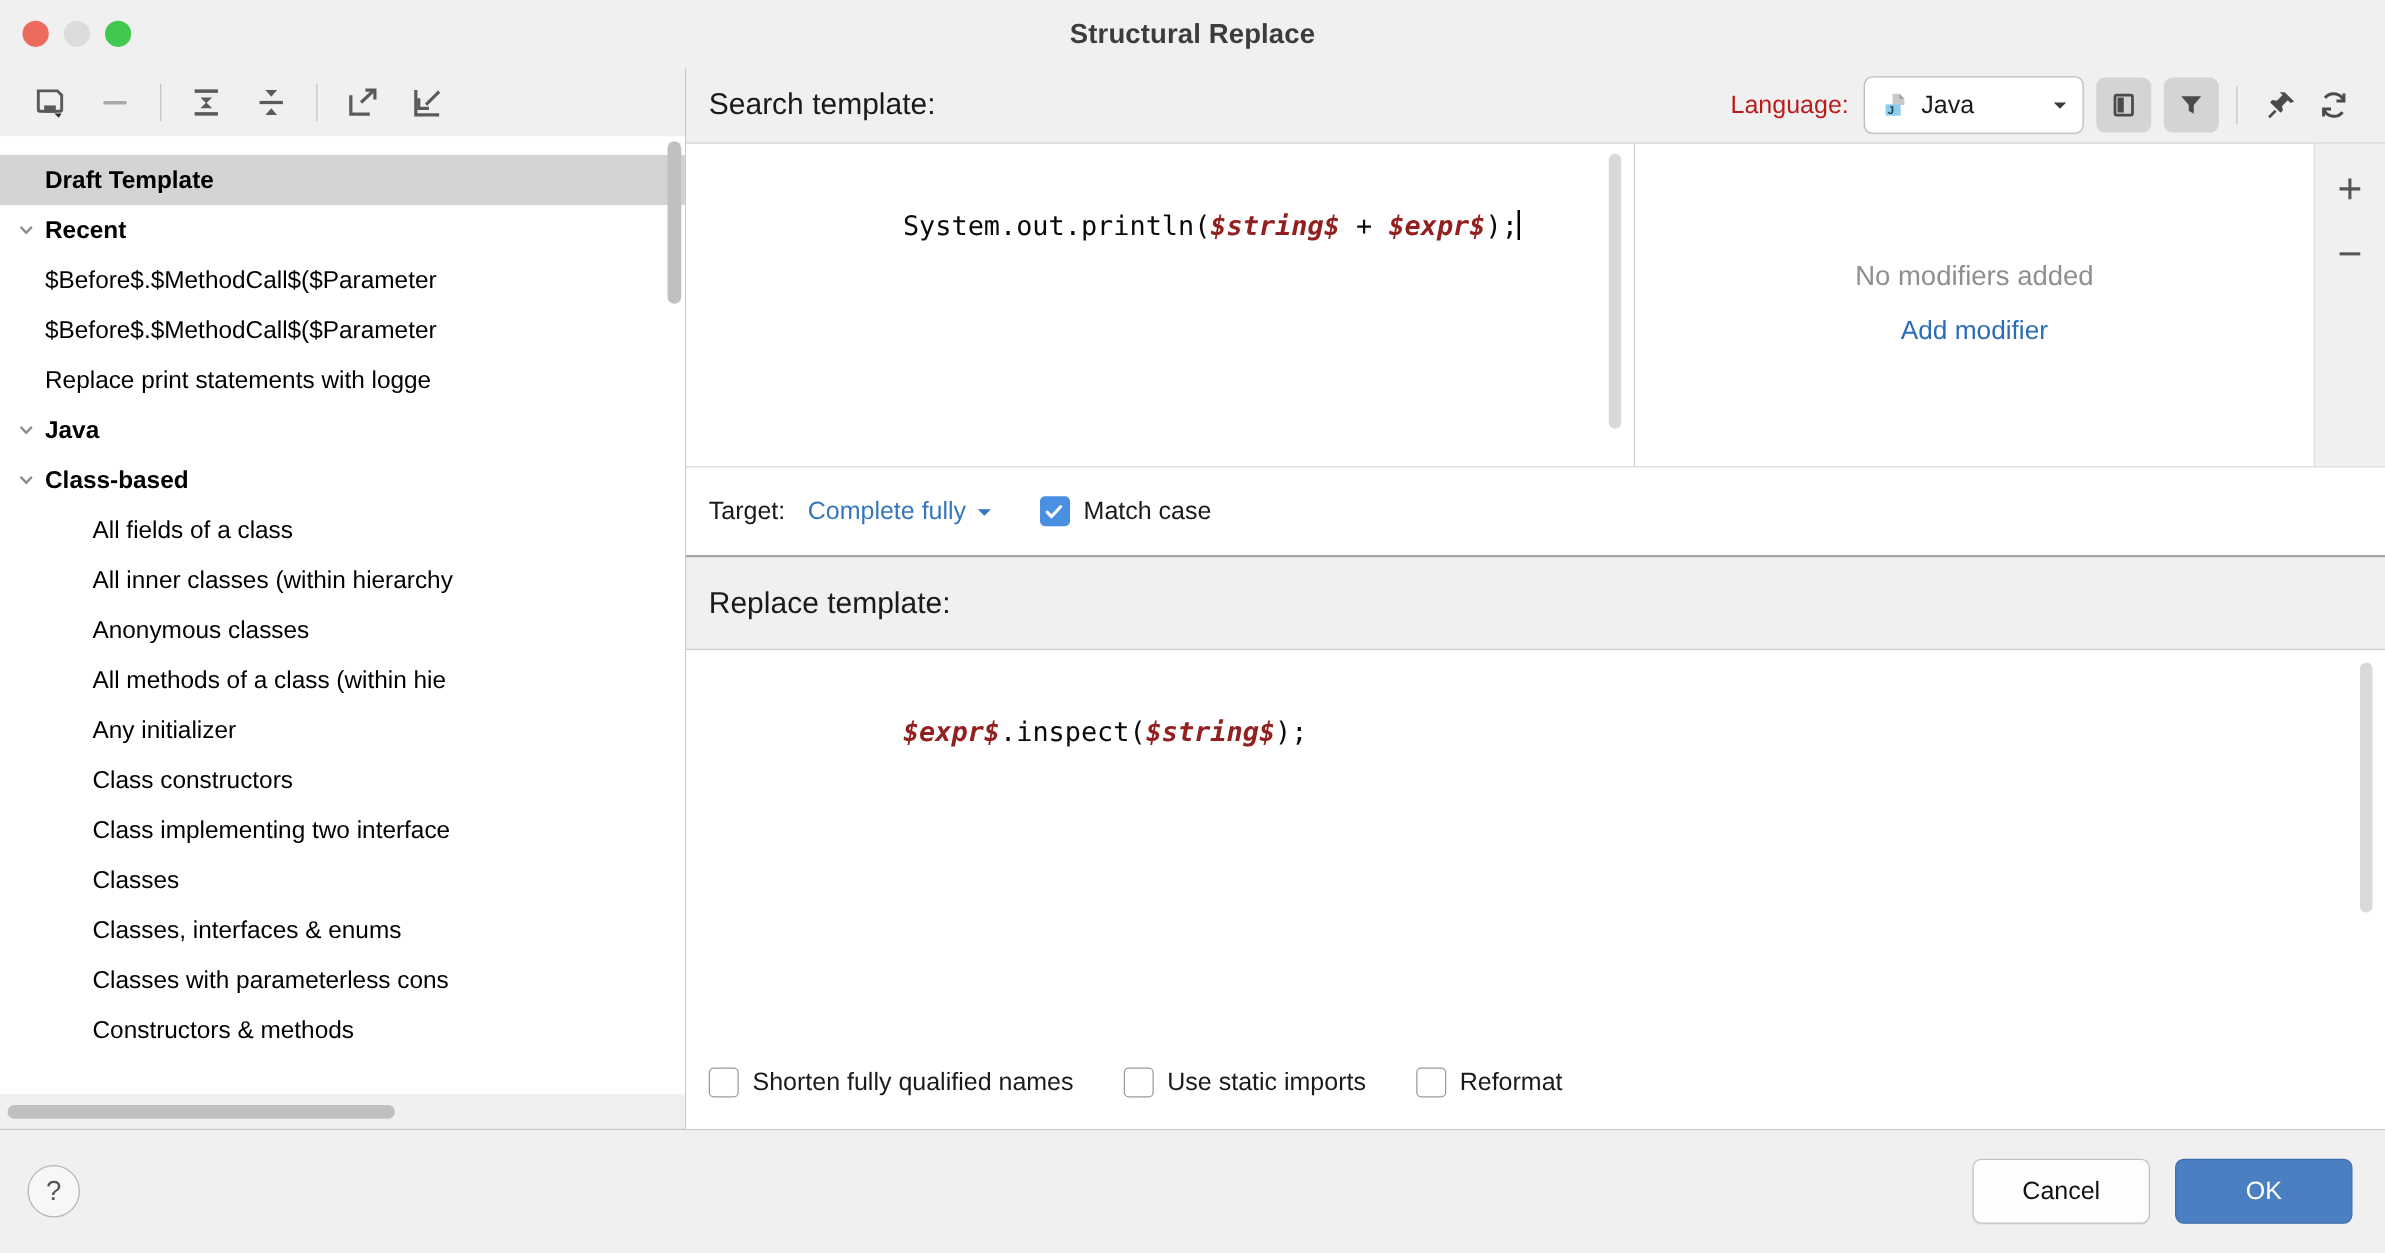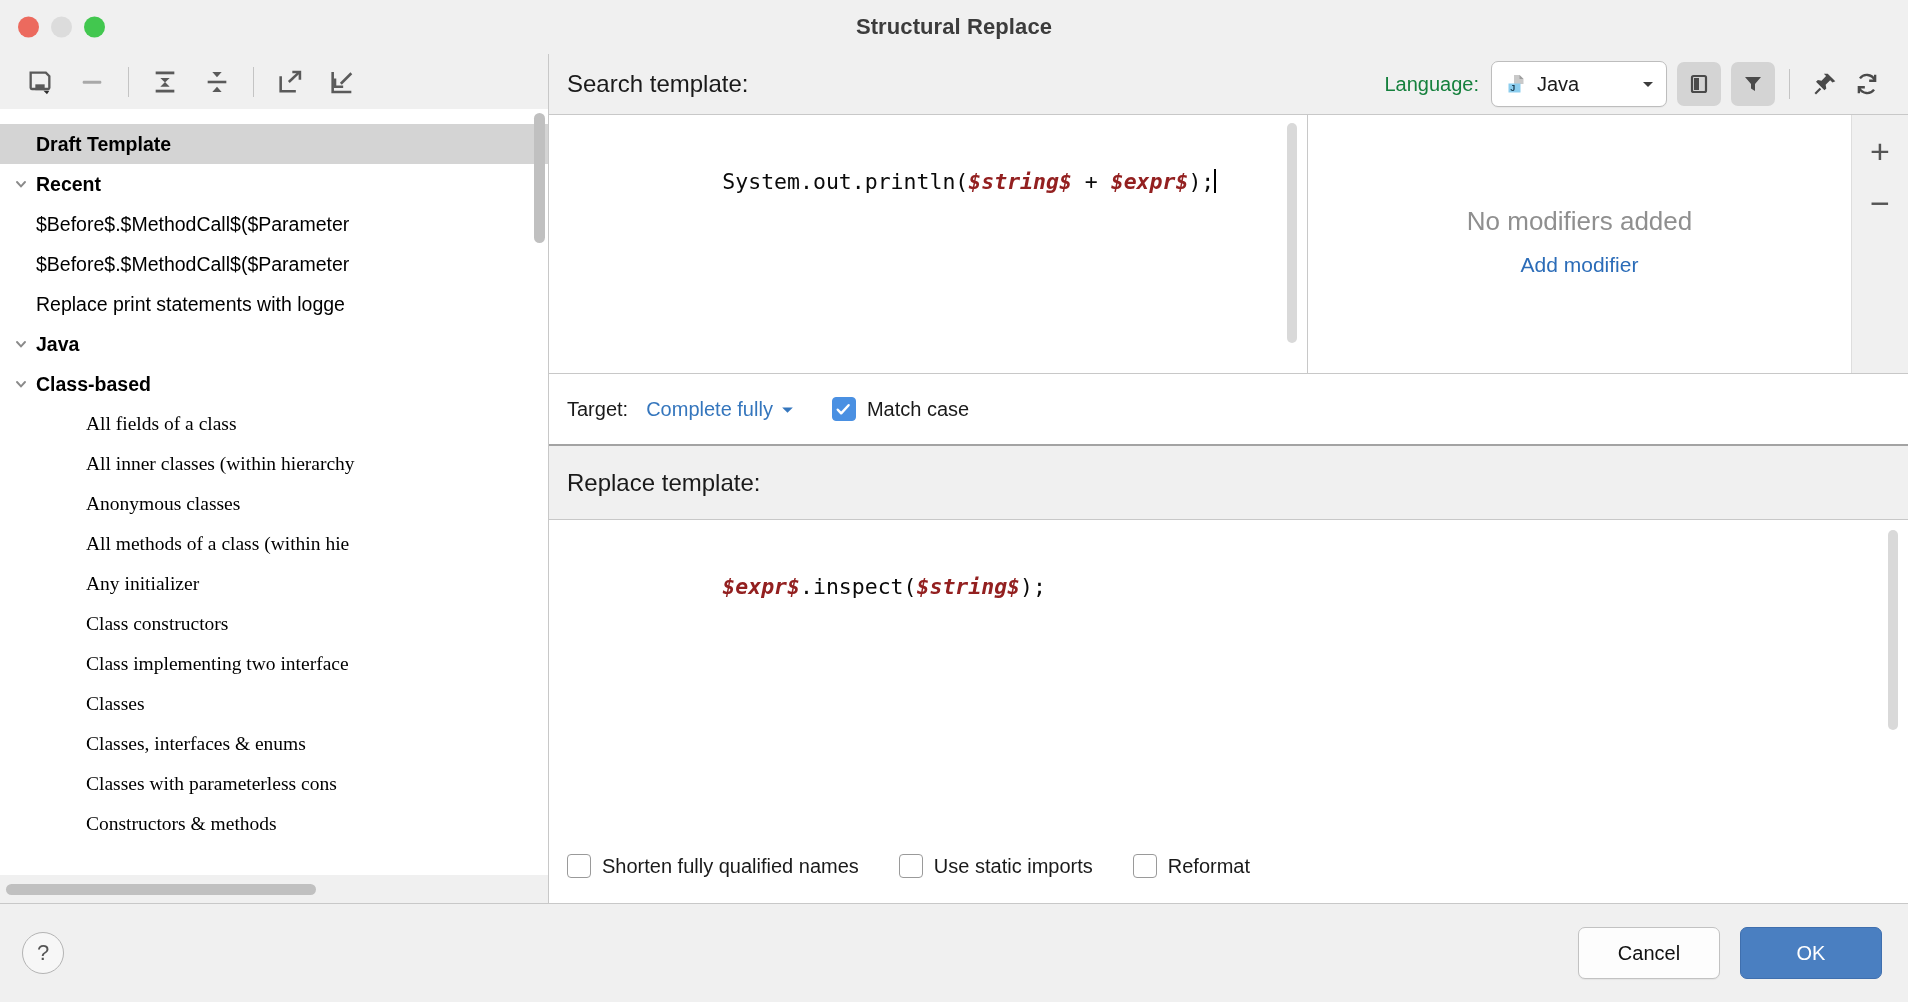--- a/index.html
+++ b/index.html
@@ -132,21 +132,21 @@
     height: 22px;
     flex: 0 0 22px;
     display: flex;
     align-items: center;
     justify-content: center;
     margin-right: 4px;
   }
   .tw-spacer { width: 26px; flex: 0 0 26px; }
   .ind-0  { padding-left: 10px; }
   .ind-1  { padding-left: 10px; }
-  .ind-2  { padding-left: 60px; font-family: Liberation Serif, serif; }
+  .ind-2  { padding-left: 48px; }
 
   .v-scroll {
     position: absolute;
     top: 4px;
     right: 3px;
     width: 11px;
     height: 130px;
     background: #c0c0c0;
     border-radius: 6px;
   }
@@ -182,21 +182,21 @@
     padding: 0 20px 0 18px;
   }
   .section-label {
     font-size: 24px;
     color: #1a1a1a;
   }
   .spacer { flex: 1 1 auto; }
 
   .lang-label {
     font-size: 20px;
-    color: #15803d;
+    color: #b91c1c;
     margin-right: 12px;
   }
   .lang-combo {
     height: 44px;
     min-width: 152px;
     background: #fff;
     border: 1px solid #bdbdbd;
     border-radius: 7px;
     display: flex;
     align-items: center;
@@ -287,21 +287,21 @@
   }
   .mod-body {
     flex: 1 1 auto;
     display: flex;
     flex-direction: column;
     align-items: center;
     justify-content: center;
     gap: 2px;
   }
   .mod-muted {
-    font-size: 26px;
+    font-size: 22px;
     color: #8f8f8f;
     line-height: 40px;
   }
   .mod-link {
     font-size: 21px;
     color: #2b6cb8;
     line-height: 44px;
   }
   .mod-sidebtns {
     width: 56px;

